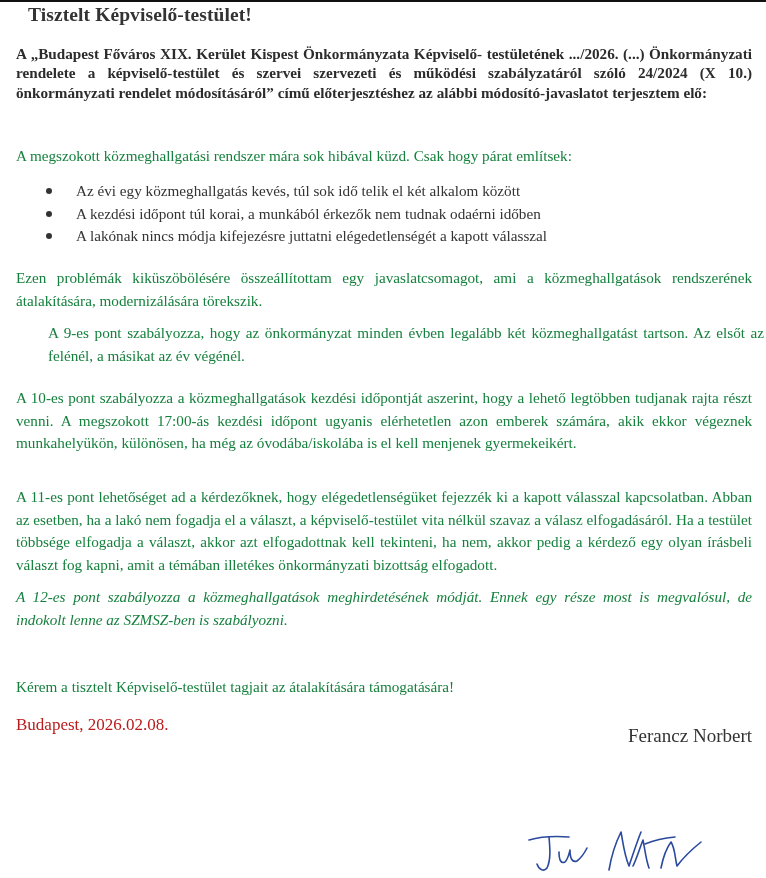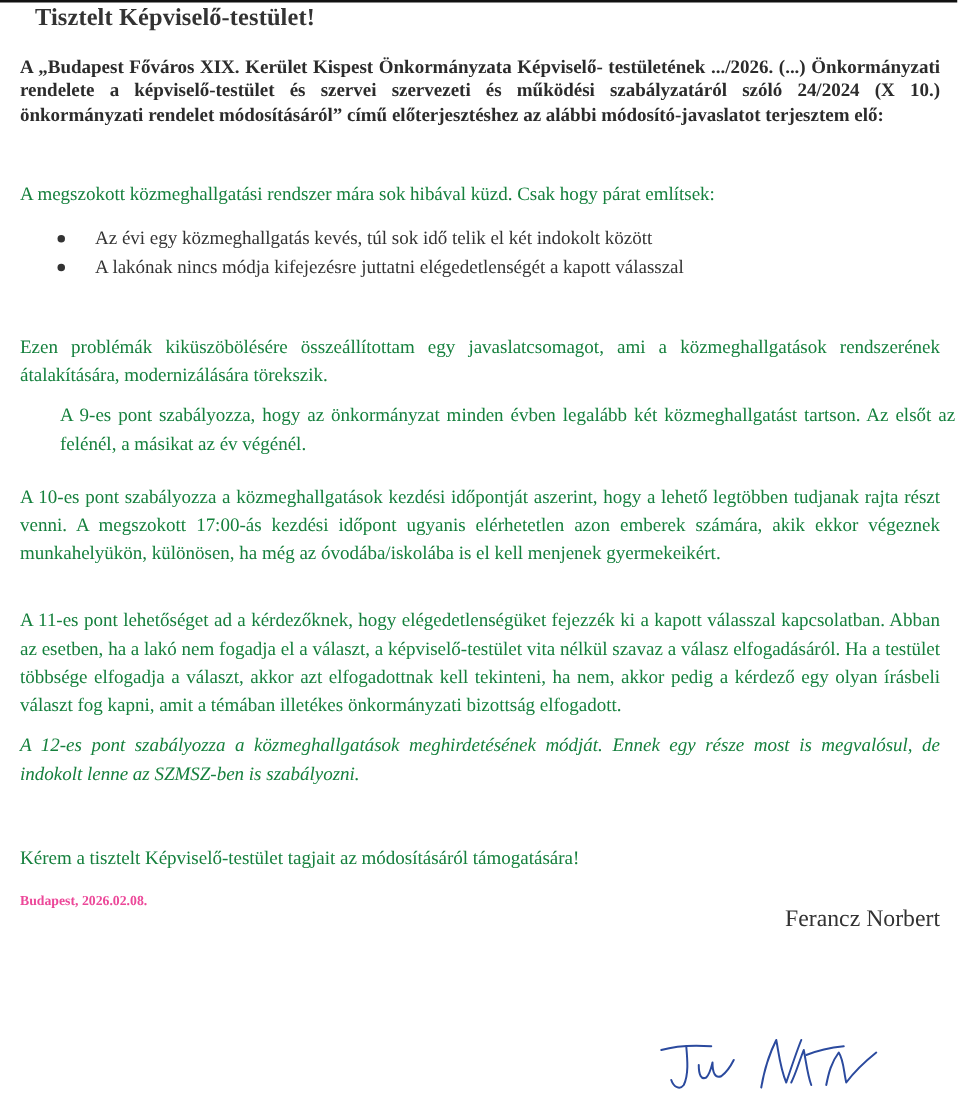--- a/index.html
+++ b/index.html
@@ -26,50 +26,51 @@
   }
   .bullets { position: absolute; left: 46px; top: 180px; width: 700px; margin: 0; padding: 0; list-style: none; }
   .bullets li {
     font-size: 15.2px; line-height: 22.7px; color: #333;
     position: relative; padding-left: 30px;
   }
   .bullets .dot {
     position: absolute; left: 0; top: 8px; width: 6px; height: 6px;
     border-radius: 50%; background: #333;
   }
-  .date { position: absolute; left: 16px; top: 715px; font-size: 11px; font-weight: bold; color: #ec4899; }
+  .date { position: absolute; left: 16px; top: 715px; font-size: 17px; font-weight: normal; color: #b91c1c; }
   .sig-block {
     position: absolute; right: 14px; top: 724px; text-align: right;
     font-size: 19px; line-height: 23px; color: #333;
   }
   .signature { position: absolute; left: 525px; top: 828px; width: 190px; height: 48px; }
 </style>
 </head>
 <body>
 
 <div class="topline"></div>
 
 <div class="page">
   <div class="title">Tisztelt Képviselő-testület!</div>
 
   <div class="intro">A „Budapest Főváros XIX. Kerület Kispest Önkormányzata Képviselő- testületének .../2026. (...) Önkormányzati rendelete a képviselő-testület és szervei szervezeti és működési szabályzatáról szóló 24/2024 (X 10.) önkormányzati rendelet módosításáról” című előterjesztéshez az alábbi módosító-javaslatot terjesztem elő:</div>
 
   <div class="p" style="top:145px;">A megszokott közmeghallgatási rendszer mára sok hibával küzd. Csak hogy párat említsek:</div>
 
   <ul class="bullets">
-    <li><span class="dot"></span><span>Az évi egy közmeghallgatás kevés, túl sok idő telik el két indokolt között</span></li>
+    <li><span class="dot"></span><span>Az évi egy közmeghallgatás kevés, túl sok idő telik el két alkalom között</span></li>
+    <li><span class="dot"></span><span>A kezdési időpont túl korai, a munkából érkezők nem tudnak odaérni időben</span></li>
     <li><span class="dot"></span><span>A lakónak nincs módja kifejezésre juttatni elégedetlenségét a kapott válasszal</span></li>
   </ul>
 
   <div class="p" style="top:267px;">Ezen problémák kiküszöbölésére összeállítottam egy javaslatcsomagot, ami a közmeghallgatások rendszerének átalakítására, modernizálására törekszik.</div>
   <div class="p" style="top:322px;margin-left:32px;">A 9-es  pont szabályozza, hogy az önkormányzat minden évben legalább két közmeghallgatást tartson. Az elsőt az év felénél, a másikat az év végénél.</div>
   <div class="p" style="top:387px;">A 10-es pont szabályozza a közmeghallgatások kezdési időpontját aszerint, hogy a lehető legtöbben tudjanak rajta részt venni. A megszokott 17:00-ás kezdési időpont ugyanis elérhetetlen azon emberek számára, akik ekkor végeznek munkahelyükön, különösen, ha még az óvodába/iskolába is el kell menjenek gyermekeikért.</div>
   <div class="p" style="top:486px;">A 11-es pont lehetőséget ad a kérdezőknek, hogy elégedetlenségüket fejezzék ki a kapott válasszal kapcsolatban. Abban az esetben, ha a lakó nem fogadja el a választ, a képviselő-testület vita nélkül szavaz a válasz elfogadásáról. Ha a testület többsége elfogadja a választ, akkor azt elfogadottnak kell tekinteni, ha nem, akkor pedig a kérdező egy olyan írásbeli választ fog kapni, amit a témában illetékes önkormányzati bizottság elfogadott.</div>
   <div class="p" style="top:586px;font-style:italic;">A 12-es pont szabályozza a közmeghallgatások meghirdetésének módját. Ennek egy része most is megvalósul, de indokolt lenne az SZMSZ-ben is szabályozni.</div>
-  <div class="p" style="top:676px;">Kérem a tisztelt Képviselő-testület tagjait az módosításáról támogatására!</div>
+  <div class="p" style="top:676px;">Kérem a tisztelt Képviselő-testület tagjait az átalakítására támogatására!</div>
 
   <div class="date">Budapest, 2026.02.08.</div>
 
   <div class="sig-block">
     <div>Ferancz Norbert</div>
   </div>
 
   <svg class="signature" viewBox="0 0 190 48">
     <g fill="none" stroke="#2b4a9e" stroke-width="1.6" stroke-linecap="round" stroke-linejoin="round">
       <path d="M4 12 C18 8, 30 8, 44 9"></path>

